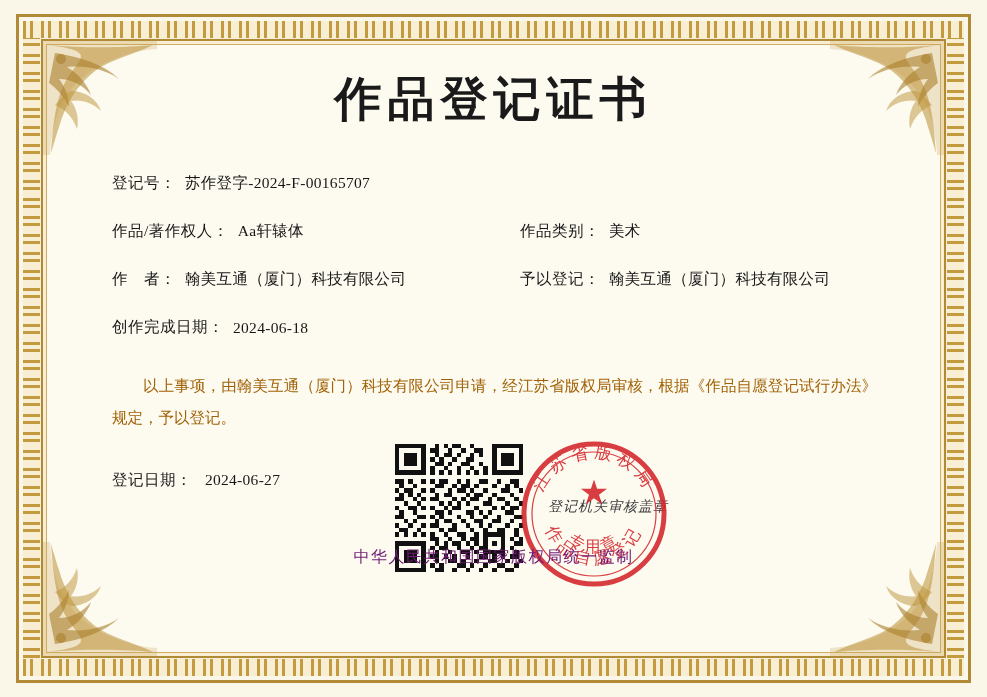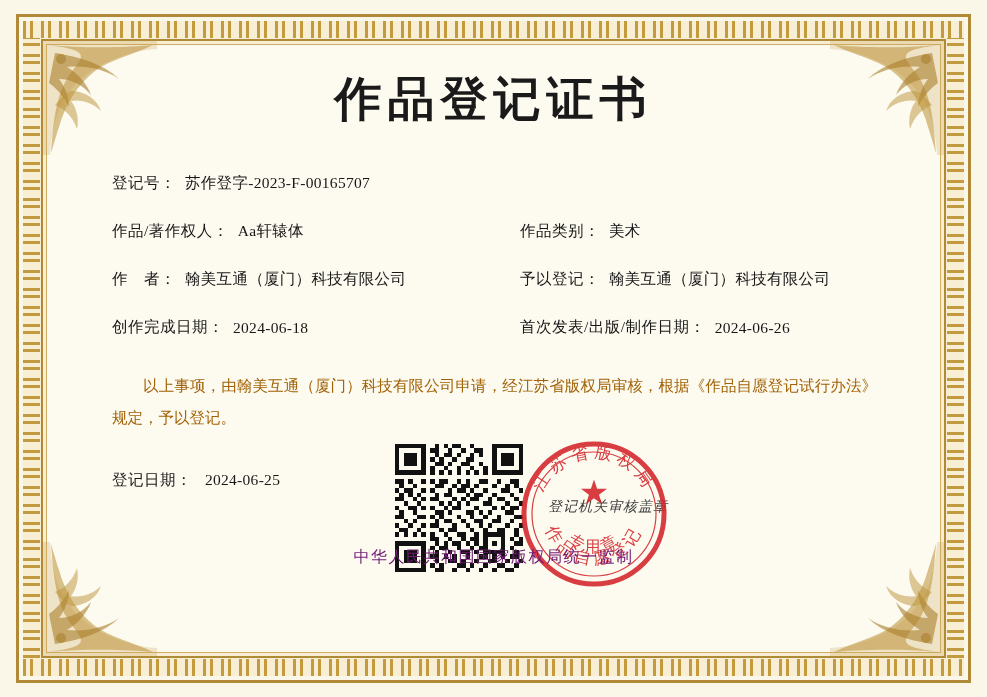--- a/index.html
+++ b/index.html
@@ -255,21 +255,21 @@
 
   <div class="content">
 
     <div class="title">作品登记证书</div>
 
     <div class="fields">
 
       <div class="row regno">
         <div class="col left" style="width:auto">
           <span class="lbl">登记号：</span>
-          <span class="val">苏作登字-2023-F-00165707</span>
+          <span class="val">苏作登字-2024-F-00165707</span>
         </div>
       </div>
 
       <div class="row">
         <div class="col left">
           <span class="lbl">作品/著作权人：</span>
           <span class="val">Aa轩辕体</span>
         </div>
         <div class="col right">
           <span class="lbl">作品类别：</span>
@@ -286,33 +286,29 @@
           <span class="lbl">予以登记：</span>
           <span class="val">翰美互通（厦门）科技有限公司</span>
         </div>
       </div>
 
       <div class="row">
         <div class="col left">
           <span class="lbl">创作完成日期：</span>
           <span class="val">2024-06-18</span>
         </div>
-        <div class="col right">
-          <span class="lbl">首次发表/出版/制作日期：</span>
-          <span class="val">2024-06-26</span>
-        </div>
       </div>
 
     </div>
 
     <div class="statement"><span class="indent"></span><span>以上事项，由翰美互通（厦门）科技有限公司申请，经江苏省版权局审核，根据《作品自愿登记试行办法》规定，予以登记。</span></div>
 
     <div class="regdate">
       <span class="lbl">登记日期：</span>
-      <span class="val">2024-06-25</span>
+      <span class="val">2024-06-27</span>
     </div>
 
   </div>
 
   <svg class="qr" viewBox="0 0 29 29" shape-rendering="crispEdges">
     <rect width="29" height="29" fill="#fdfaf0"></rect>
     <g fill="#111">
 
       <rect x="0" y="0" width="7" height="1"></rect>
         <rect x="0" y="6" width="7" height="1"></rect>

